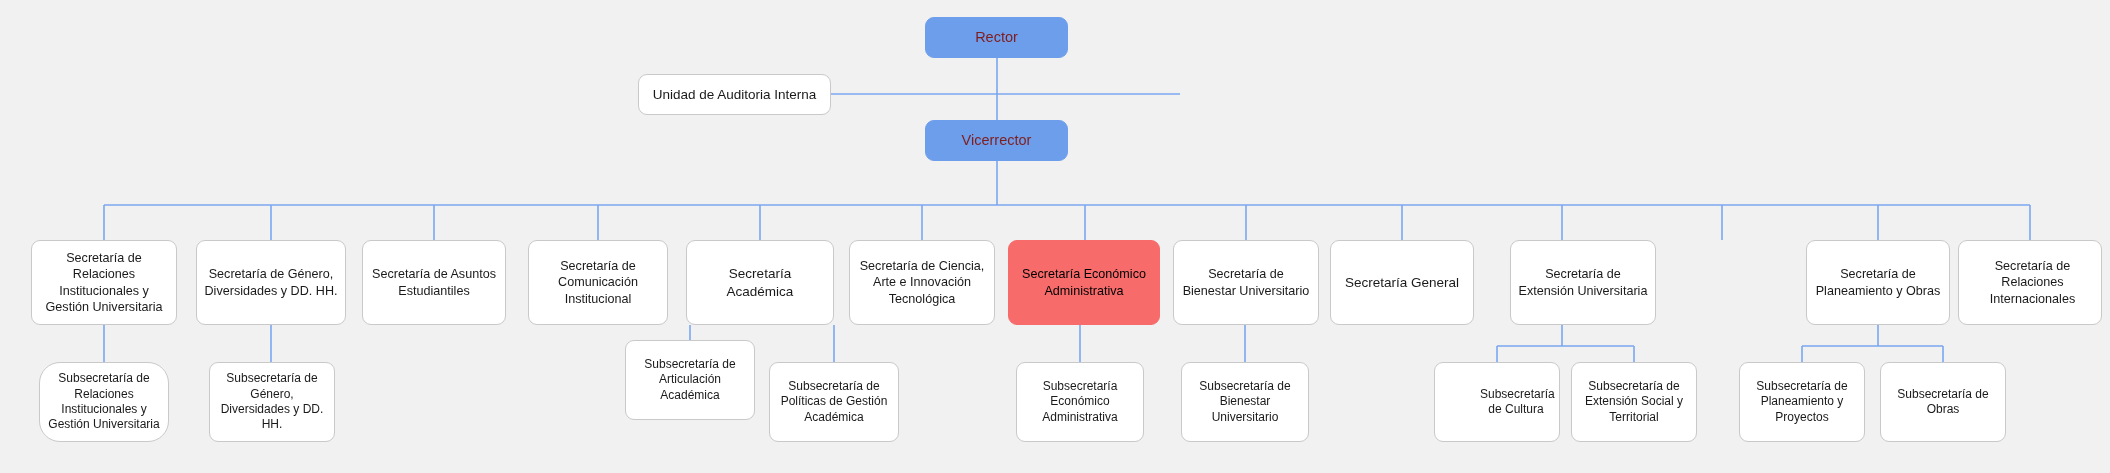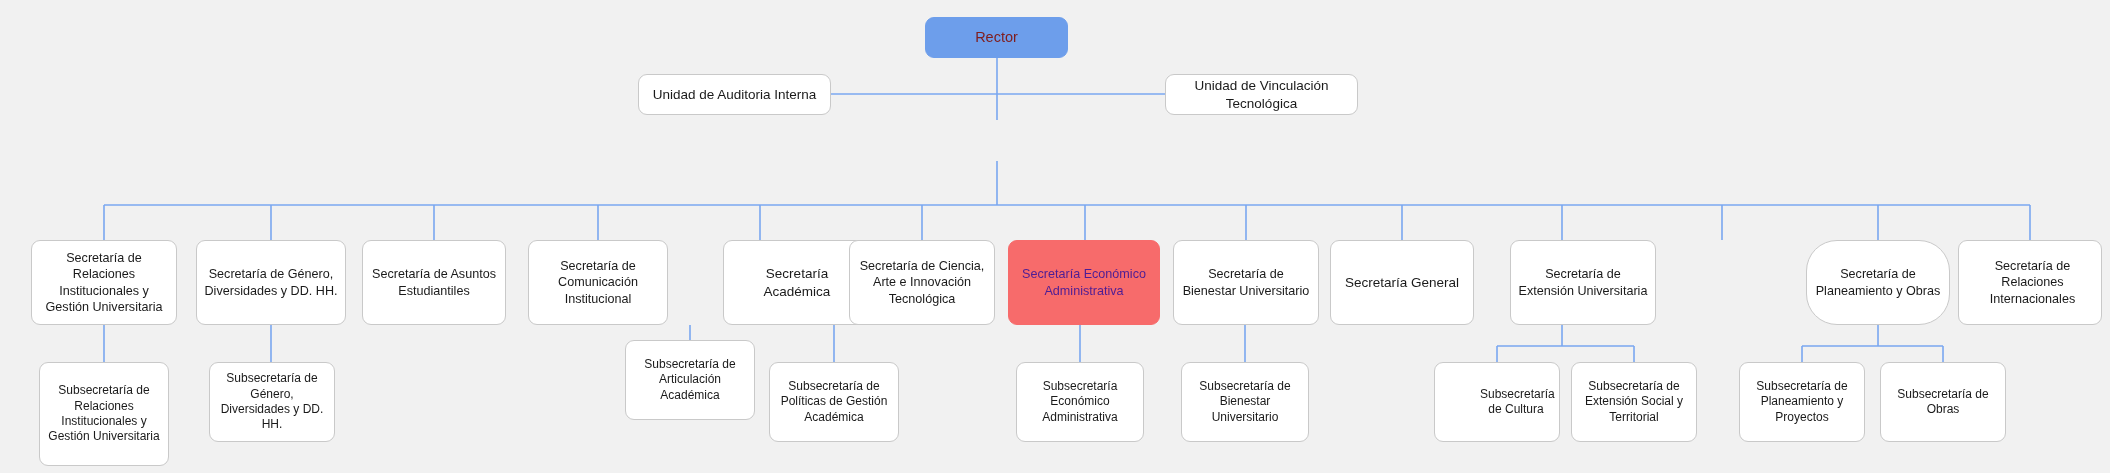--- a/index.html
+++ b/index.html
@@ -48,21 +48,21 @@
     white-space: pre-line;
   }
   .node.root {
     background: #6d9eeb;
     border: 1px solid #6d9eeb;
     color: #7f1d1d;
   }
   .node.highlight {
     background: #f76b6b;
     border: 1px solid #f76b6b;
-    color: #4c1d95;
+    color: #000000;
     justify-content: center;
   }
   .node.sz-14 { font-size: 14.5px; }
   .node.sz-13 { font-size: 13.5px; }
   .node.sz-12 { font-size: 12.6px; }
   .node.sz-11 { font-size: 12.0px; }
 </style>
 </head>
 <body>
 
@@ -107,42 +107,42 @@
   </svg>
 
   <div class="node root sz-14" style="left:925px; top:17px; width:143px; height:41px;">
     <span class="label">Rector</span>
   </div>
 
   <div class="node sz-13" style="left:638px; top:74px; width:193px; height:41px;">
     <span class="label">Unidad de Auditoria Interna</span>
   </div>
 
-  <div class="node sz-13" style="left:1165px; top:74px; width:193px; height:41px;">
-    <span class="label">Unidad de Vinculación Tecnológica</span>
-  </div>
-
+
+  <div class="node root sz-14" style="left:925px; top:120px; width:143px; height:41px;">
+    <span class="label">Vicerrector</span>
+  </div>
 
   <div class="node sz-12" style="left:31px; top:240px; width:146px; height:85px;">
     <span class="label">Secretaría de Relaciones Institucionales y Gestión Universitaria</span>
   </div>
 
   <div class="node sz-12" style="left:196px; top:240px; width:150px; height:85px;">
     <span class="label">Secretaría de Género, Diversidades y DD. HH.</span>
   </div>
 
   <div class="node sz-12" style="left:362px; top:240px; width:144px; height:85px;">
     <span class="label">Secretaría de Asuntos Estudiantiles</span>
   </div>
 
   <div class="node sz-12" style="left:528px; top:240px; width:140px; height:85px;">
     <span class="label">Secretaría de Comunicación Institucional</span>
   </div>
 
-  <div class="node sz-13" style="left:723px; top:240px; width:148px; height:85px;">
+  <div class="node sz-13" style="left:686px; top:240px; width:148px; height:85px;">
     <span class="label">Secretaría Académica</span>
   </div>
 
   <div class="node sz-12" style="left:849px; top:240px; width:146px; height:85px;">
     <span class="label">Secretaría de Ciencia, Arte e Innovación Tecnológica</span>
   </div>
 
   <div class="node highlight sz-12" style="left:1008px; top:240px; width:152px; height:85px;">
     <span class="label">Secretaría Económico Administrativa</span>
   </div>
@@ -153,29 +153,29 @@
 
   <div class="node sz-13" style="left:1330px; top:240px; width:144px; height:85px;">
     <span class="label">Secretaría General</span>
   </div>
 
   <div class="node sz-12" style="left:1490px; top:240px; width:146px; height:85px;margin-left:20px;">
     <span class="label">Secretaría de Extensión Universitaria</span>
   </div>
 
 
-  <div class="node sz-12" style="left:1806px; top:240px; width:144px; height:85px;border-radius:31px;">
+  <div class="node sz-12" style="left:1806px; top:240px; width:144px; height:85px;">
     <span class="label">Secretaría de Planeamiento y Obras</span>
   </div>
 
   <div class="node sz-12" style="left:1958px; top:240px; width:144px; height:85px;padding-left:12px;">
     <span class="label">Secretaría de Relaciones Internacionales</span>
   </div>
 
-  <div class="node sz-11" style="left:39px; top:362px; width:130px; height:104px;">
+  <div class="node sz-11" style="left:39px; top:362px; width:130px; height:80px;border-radius:21px;">
     <span class="label">Subsecretaría de Relaciones Institucionales y Gestión Universitaria</span>
   </div>
 
   <div class="node sz-11" style="left:209px; top:362px; width:126px; height:80px;">
     <span class="label">Subsecretaría de Género, Diversidades y DD. HH.</span>
   </div>
 
   <div class="node sz-11" style="left:625px; top:340px; width:130px; height:80px;">
     <span class="label">Subsecretaría de Articulación Académica</span>
   </div>

